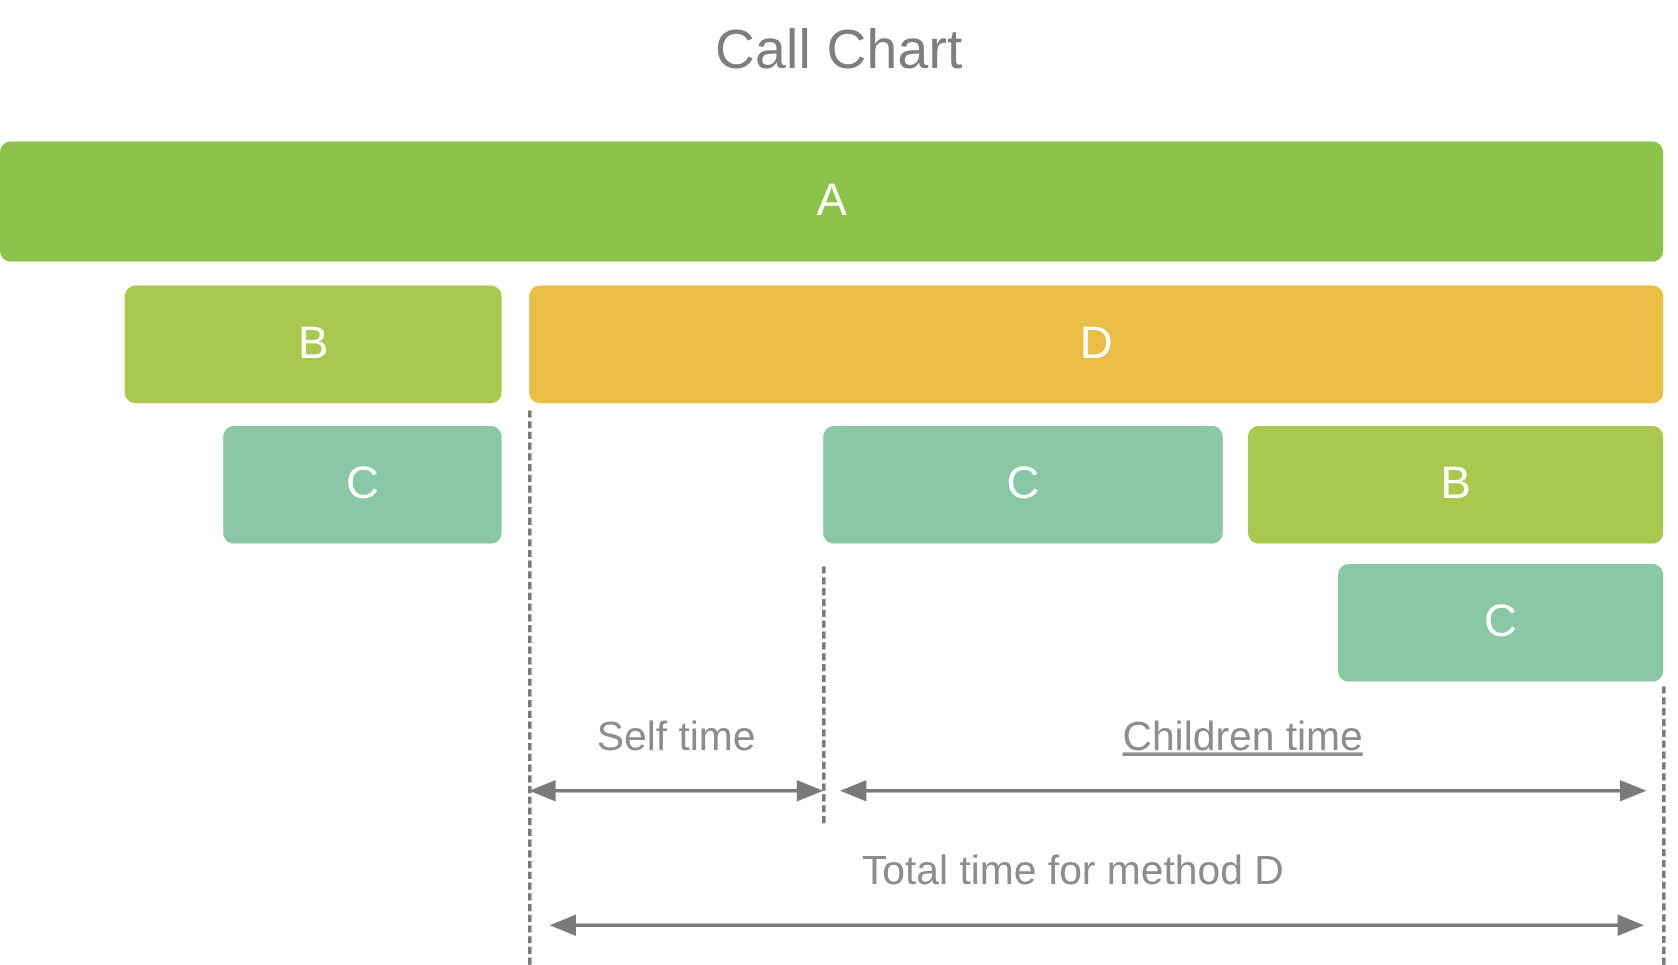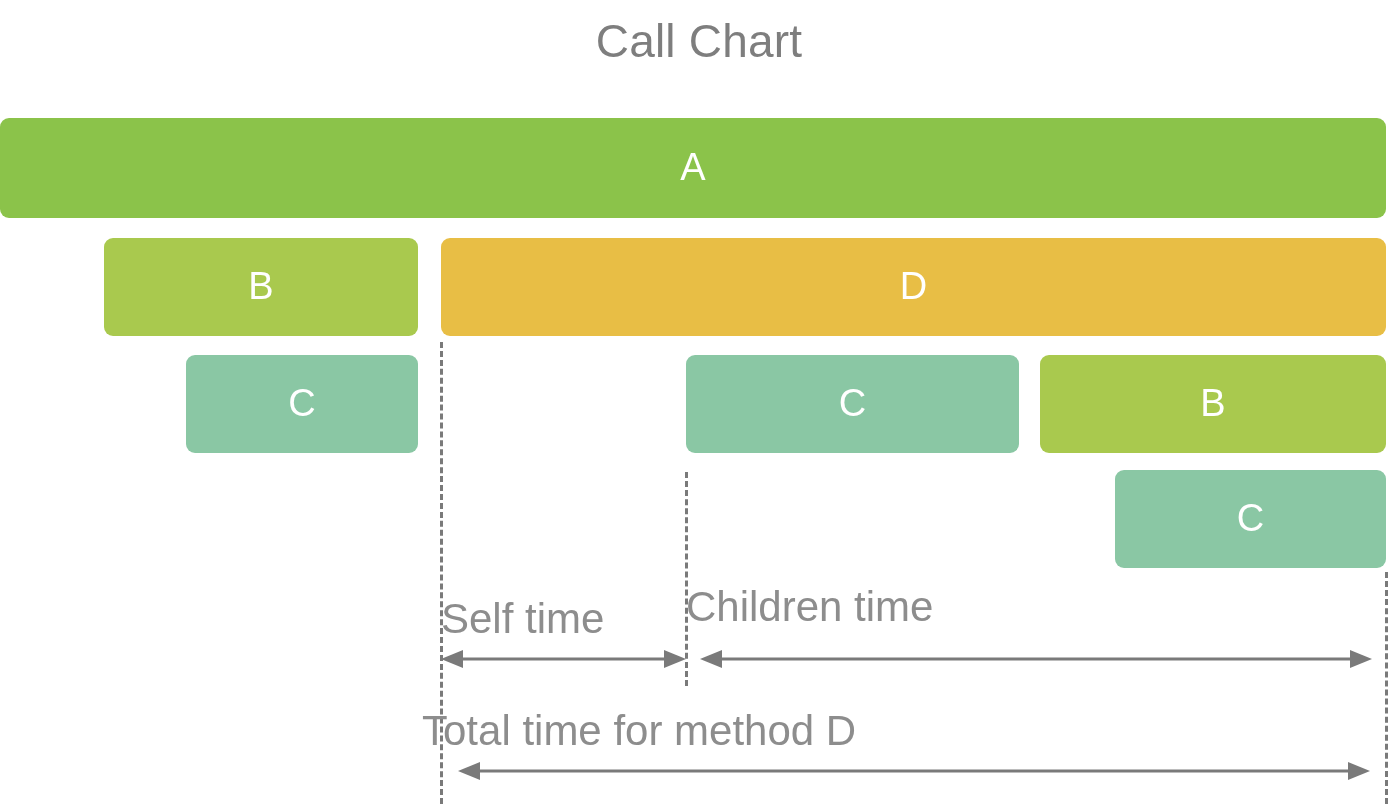--- a/index.html
+++ b/index.html
@@ -62,22 +62,22 @@
   
   .guide {
     position: absolute;
     width: 0;
     border-left: 3px dashed #7a7a7a;
   }
 
   
   .measure-label {
     position: absolute;
-    text-align: left;
-    font-size: 42px;
+    text-align: center;
+    font-size: 34px;
     color: #8d8d8d;
     font-weight: 400;
     line-height: 1.1;
     white-space: nowrap;
   }
   .measure-arrow {
     position: absolute;
     height: 22px;
   }
   .measure-arrow svg { display: block; }
@@ -126,21 +126,21 @@
   <div class="measure-label" style="left:441px; top:596px; width:245px;">Self time</div>
 
   <div class="measure-arrow" style="left:441px; top:648px; width:245px;">
     <svg width="245" height="22" viewBox="0 0 245 22">
       <line x1="18" y1="11" x2="227" y2="11" stroke="#7a7a7a" stroke-width="3"></line>
       <polygon points="0,11 22,2 22,20" fill="#7a7a7a"></polygon>
       <polygon points="245,11 223,2 223,20" fill="#7a7a7a"></polygon>
     </svg>
   </div>
 
-  <div class="measure-label" style="left:686px; top:584px; width:699px;">Children time</div>
+  <div class="measure-label" style="left:686px; top:596px; width:699px;text-decoration:underline;">Children time</div>
 
   <div class="measure-arrow" style="left:700px; top:648px; width:672px;">
     <svg width="672" height="22" viewBox="0 0 672 22">
       <line x1="18" y1="11" x2="654" y2="11" stroke="#7a7a7a" stroke-width="3"></line>
       <polygon points="0,11 22,2 22,20" fill="#7a7a7a"></polygon>
       <polygon points="672,11 650,2 650,20" fill="#7a7a7a"></polygon>
     </svg>
   </div>
 
   <div class="measure-label" style="left:422px; top:708px; width:944px;">Total time for method D</div>

